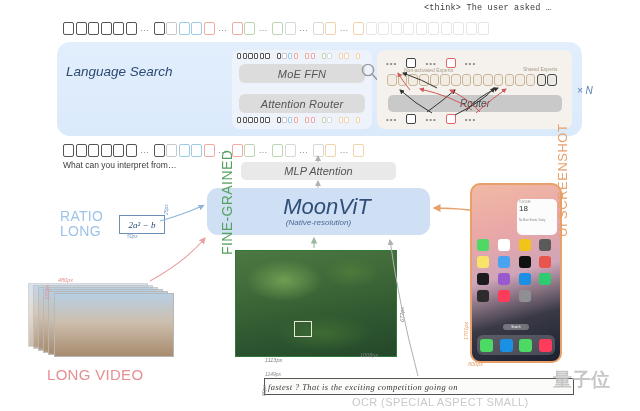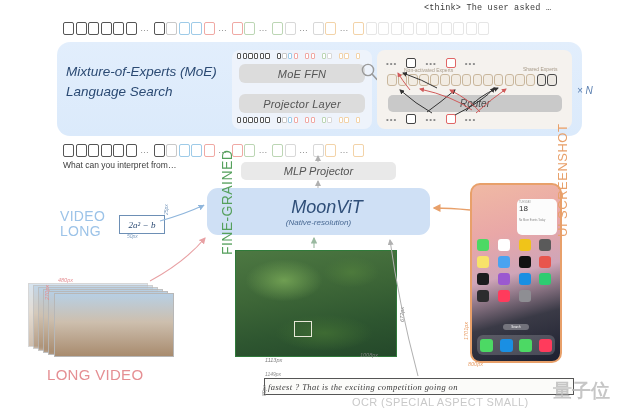--- a/index.html
+++ b/index.html
@@ -86,21 +86,21 @@
     left:241px;top:162px;width:155px;height:18px;border-radius:5px;background:#e9e9e9;
     color:#555;font-style:italic;font-size:11px;display:flex;align-items:center;justify-content:center;
   }
 
   
   #moonvit{
     left:207px;top:188px;width:223px;height:47px;border-radius:11px;
     background:#cfe0f5;display:flex;flex-direction:column;align-items:center;
     justify-content:center;
   }
-  #moonvit-title{font-size:18px;font-style:italic;color:#2f4e78;line-height:20px;margin-left:17px;}
+  #moonvit-title{font-size:22px;font-style:italic;color:#2f4e78;line-height:20px;margin-left:17px;}
   #moonvit-sub{font-size:8px;font-style:italic;color:#4a6a94;margin-top:1px;}
 
   
   #small-label{left:60px;top:209px;font-size:14px;color:#9cc3e8;line-height:15px;letter-spacing:.3px;}
   #small-img{
     left:119px;top:215px;width:44px;height:17px;border:1px solid #6d8fb5;background:#fff;
     display:flex;align-items:center;justify-content:center;
     font-family:"Liberation Serif",serif;font-style:italic;font-size:9px;color:#2b4a73;
   }
   #small-w{left:127px;top:233px;font-size:5px;color:#7f9ec0;font-style:italic;}
@@ -152,21 +152,21 @@
     left:264px;top:378px;width:310px;height:17px;border:1px solid #555;background:#fbfbf9;
     font-family:"Liberation Serif",serif;font-style:italic;font-size:8.5px;color:#3a3a3a;
     display:flex;align-items:center;padding-left:3px;box-sizing:border-box;letter-spacing:.4px;
     overflow:hidden;white-space:nowrap;
   }
   #ocr-label{left:352px;top:396px;font-size:11px;color:#c9c9c9;letter-spacing:.4px;}
   #ocr-w{left:265px;top:371px;font-size:5px;color:#8a8a8a;font-style:italic;}
   #ocr-h{left:261px;top:396px;font-size:5px;color:#8a8a8a;font-style:italic;
          transform:rotate(-90deg);transform-origin:left top;}
 
-  #watermark{left:553px;top:378px;font-size:19px;color:#b9b9b9;font-weight:bold;
+  #watermark{left:553px;top:367px;font-size:19px;color:#b9b9b9;font-weight:bold;
              font-family:"DejaVu Sans",sans-serif;opacity:.8;}
 
   svg.overlay{position:absolute;left:0;top:0;width:640px;height:411px;pointer-events:none;}
 </style>
 </head>
 <body>
 
 <div class="abs tokrow" id="tok-row-top" style="left:63px;top:22px;">
     <span class="tok " style="border-color: rgb(85, 85, 85);"></span>
     <span class="tok " style="border-color: rgb(85, 85, 85);"></span>
@@ -201,21 +201,20 @@
     <span class="tok " style="border-color: rgb(230, 230, 230);"></span>
     <span class="tok " style="border-color: rgb(230, 230, 230);"></span>
     <span class="tok " style="border-color: rgb(230, 230, 230);"></span>
   </div>
 
 <div class="abs" id="think-text">&lt;think&gt; The user asked …</div>
 
 <div class="abs" id="moe-panel"></div>
 
 <div class="abs" id="moe-title">
-  <div>Mixture-of-Experts (MoE)</div>
   <div>Language Search</div>
 </div>
 
 <div class="abs" id="decoder-inner"></div>
 
 <div class="abs tokrow" id="tok-in-top">
     <span style="width: 4.2px; height: 6px; border: 1px solid rgb(85, 85, 85); border-radius: 1px; background: rgb(255, 255, 255); box-sizing: border-box;"></span>
     <span style="width: 4.2px; height: 6px; border: 1px solid rgb(85, 85, 85); border-radius: 1px; background: rgb(255, 255, 255); box-sizing: border-box;"></span>
     <span style="width: 4.2px; height: 6px; border: 1px solid rgb(85, 85, 85); border-radius: 1px; background: rgb(255, 255, 255); box-sizing: border-box;"></span>
     <span style="width: 4.2px; height: 6px; border: 1px solid rgb(85, 85, 85); border-radius: 1px; background: rgb(255, 255, 255); box-sizing: border-box;"></span>
@@ -233,21 +232,21 @@
     <span style="width: 4.2px; height: 6px; border: 1px solid rgb(188, 214, 180); border-radius: 1px; background: rgb(255, 255, 255); box-sizing: border-box;"></span>
     <span style="width: 4.2px; height: 6px; border: 1px solid rgb(216, 216, 216); border-radius: 1px; background: rgb(255, 255, 255); box-sizing: border-box;"></span>
     <span style="width: 4px;"></span>
     <span style="width: 4.2px; height: 6px; border: 1px solid rgb(243, 211, 168); border-radius: 1px; background: rgb(255, 255, 255); box-sizing: border-box;"></span>
     <span style="width: 4.2px; height: 6px; border: 1px solid rgb(243, 211, 168); border-radius: 1px; background: rgb(255, 255, 255); box-sizing: border-box;"></span>
     <span style="width: 4px;"></span>
     <span style="width: 4.2px; height: 6px; border: 1px solid rgb(243, 211, 168); border-radius: 1px; background: rgb(255, 255, 255); box-sizing: border-box;"></span>
   </div>
 
 <div class="abs greybar" id="moe-ffn">MoE FFN</div>
-<div class="abs greybar" id="attn-layer">Projector Layer</div>
+<div class="abs greybar" id="attn-layer">Attention Router</div>
 
 <div class="abs tokrow" id="tok-in-bot">
     <span style="width: 4.2px; height: 6px; border: 1px solid rgb(85, 85, 85); border-radius: 1px; background: rgb(255, 255, 255); box-sizing: border-box;"></span>
     <span style="width: 4.2px; height: 6px; border: 1px solid rgb(85, 85, 85); border-radius: 1px; background: rgb(255, 255, 255); box-sizing: border-box;"></span>
     <span style="width: 4.2px; height: 6px; border: 1px solid rgb(85, 85, 85); border-radius: 1px; background: rgb(255, 255, 255); box-sizing: border-box;"></span>
     <span style="width: 4.2px; height: 6px; border: 1px solid rgb(85, 85, 85); border-radius: 1px; background: rgb(255, 255, 255); box-sizing: border-box;"></span>
     <span style="width: 4.2px; height: 6px; border: 1px solid rgb(85, 85, 85); border-radius: 1px; background: rgb(255, 255, 255); box-sizing: border-box;"></span>
     <span style="width: 4.2px; height: 6px; border: 1px solid rgb(85, 85, 85); border-radius: 1px; background: rgb(255, 255, 255); box-sizing: border-box;"></span>
     <span style="width: 4px;"></span>
     <span style="width: 4.2px; height: 6px; border: 1px solid rgb(85, 85, 85); border-radius: 1px; background: rgb(255, 255, 255); box-sizing: border-box;"></span>
@@ -358,29 +357,29 @@
     <span class="tok " style="border-color: rgb(188, 214, 180);"></span>
     <span class="tok " style="border-color: rgb(216, 216, 216);"></span>
     <span class="dots">…</span>
     <span class="tok " style="border-color: rgb(216, 216, 216);"></span>
     <span class="tok " style="border-color: rgb(243, 211, 168);"></span>
     <span class="dots">…</span>
     <span class="tok " style="border-color: rgb(243, 211, 168);"></span>
   </div>
 <div class="abs" id="prompt-text">What can you interpret from…</div>
 
-<div class="abs" id="mlp-proj">MLP Projector</div>
+<div class="abs" id="mlp-proj">MLP Attention</div>
 
 <div class="abs" id="moonvit">
   <div id="moonvit-title">MoonViT</div>
   <div id="moonvit-sub">(Native-resolution)</div>
 </div>
 
 <div class="abs" id="small-label">
-  <div>VIDEO</div>
+  <div>RATIO</div>
   <div>LONG</div>
 </div>
 <div class="abs" id="small-img">2a² − b</div>
 <div class="abs" id="small-w">50px</div>
 <div class="abs" id="small-h">25px</div>
 
 <div class="abs" id="video-stack">
   <div class="frame" style="left:0px;  top:0px; opacity:.55;"></div>
   <div class="frame" style="left:5px;  top:2px; opacity:.65;"></div>
   <div class="frame" style="left:10px; top:4px; opacity:.75;"></div>

